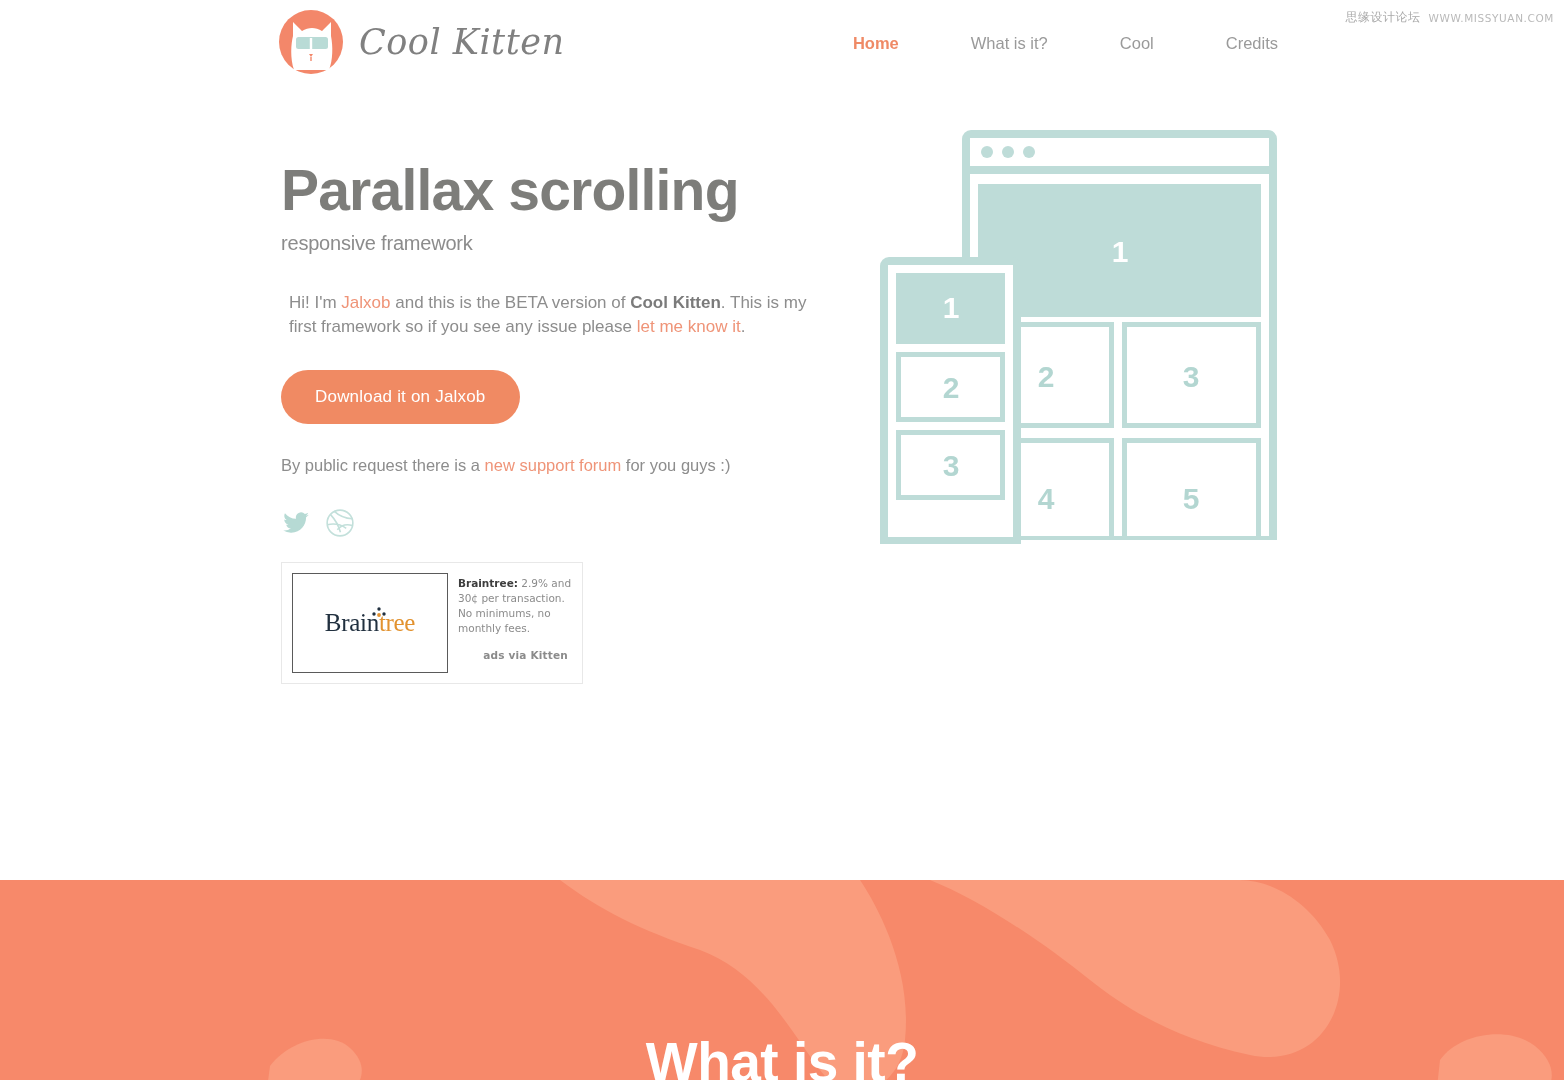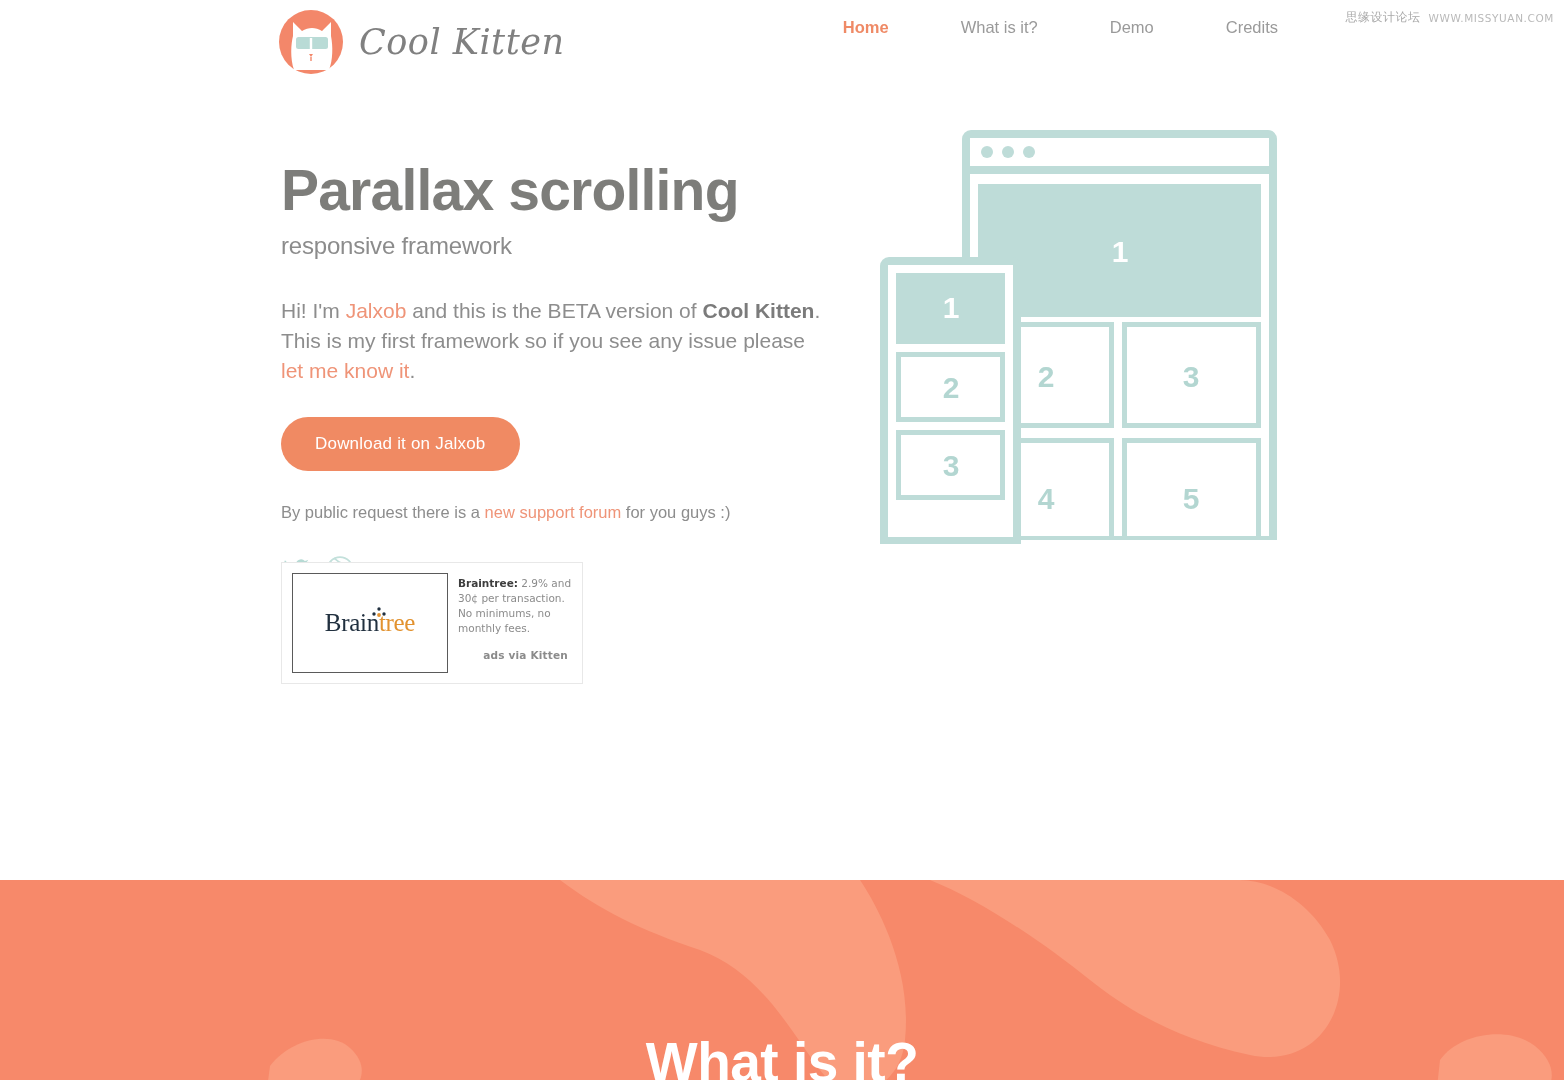--- a/index.html
+++ b/index.html
@@ -35,21 +35,21 @@
   .logo-mark { width: 68px; height: 68px; display:block; }
   .logo-text {
     font-family: "DejaVu Serif", serif;
     font-style: italic;
     font-size: 35px;
     color: #808080;
     letter-spacing: 0.5px;
     white-space: nowrap;
   }
   .main-nav {
-    position: absolute; right: 286px; top: 18px;
+    position: absolute; right: 286px; top: 34px;
     display: flex; align-items: center; gap: 0;
   }
   .nav-item {
     font-size: 16.5px; color: #9a9a9a; text-decoration: none;
     padding: 0 36px; white-space: nowrap; cursor: pointer;
   }
   .nav-item:last-child { padding-right: 0; }
   .nav-item.active { color: #ef8a66; font-weight: bold; }
 
   
@@ -57,26 +57,26 @@
   .hero-left { position: absolute; left: 281px; top: 160px; width: 560px; }
 
   h1.hero-title {
     margin: 0;
     font-size: 57px; line-height: 1.08;
     font-weight: bold; color: #7d7d7a;
     letter-spacing: -0.8px;
   }
   h2.hero-sub {
     margin: 10px 0 6px 0;
-    font-size: 24px; font-weight: normal; color: #8c8c8c;
+    font-size: 20px; font-weight: normal; color: #8c8c8c;
     letter-spacing: -0.2px;
   }
   p.hero-intro {
-    margin: 36px 0 0 0;
-    font-size: 21px; line-height: 1.45; color: #8d8d8d;
+    margin: 36px 0 0 8px;
+    font-size: 17px; line-height: 1.45; color: #8d8d8d;
     width: 545px;
   }
   p.hero-intro b { color: #7b7b7b; font-weight: bold; }
   .link-orange { color: #ef9478; text-decoration: none; cursor: pointer; }
 
   .btn-download {
     display: inline-block; margin-top: 30px;
     background: #f08a63; color: #ffffff;
     font-size: 17px; letter-spacing: 0.2px;
     padding: 17px 34px; border: none; border-radius: 30px;
@@ -168,21 +168,21 @@
           <path d="M32 46 L36 46 L34 49 Z" fill="#f3876a"></path>
           <path d="M34 49 L34 53" stroke="#f3876a" stroke-width="1.4"></path>
         </svg>
       </span>
       <span class="logo-text">Cool Kitten</span>
     </a>
 
     <nav class="main-nav">
       <a class="nav-item active">Home</a>
       <a class="nav-item">What is it?</a>
-      <a class="nav-item">Demo</a>
+      <a class="nav-item">Cool</a>
       <a class="nav-item">Credits</a>
     </nav>
   </header>
 
   <section class="hero">
 
     <div class="hero-left">
       <h1 class="hero-title">Parallax scrolling</h1>
       <h2 class="hero-sub">responsive framework</h2>
 

